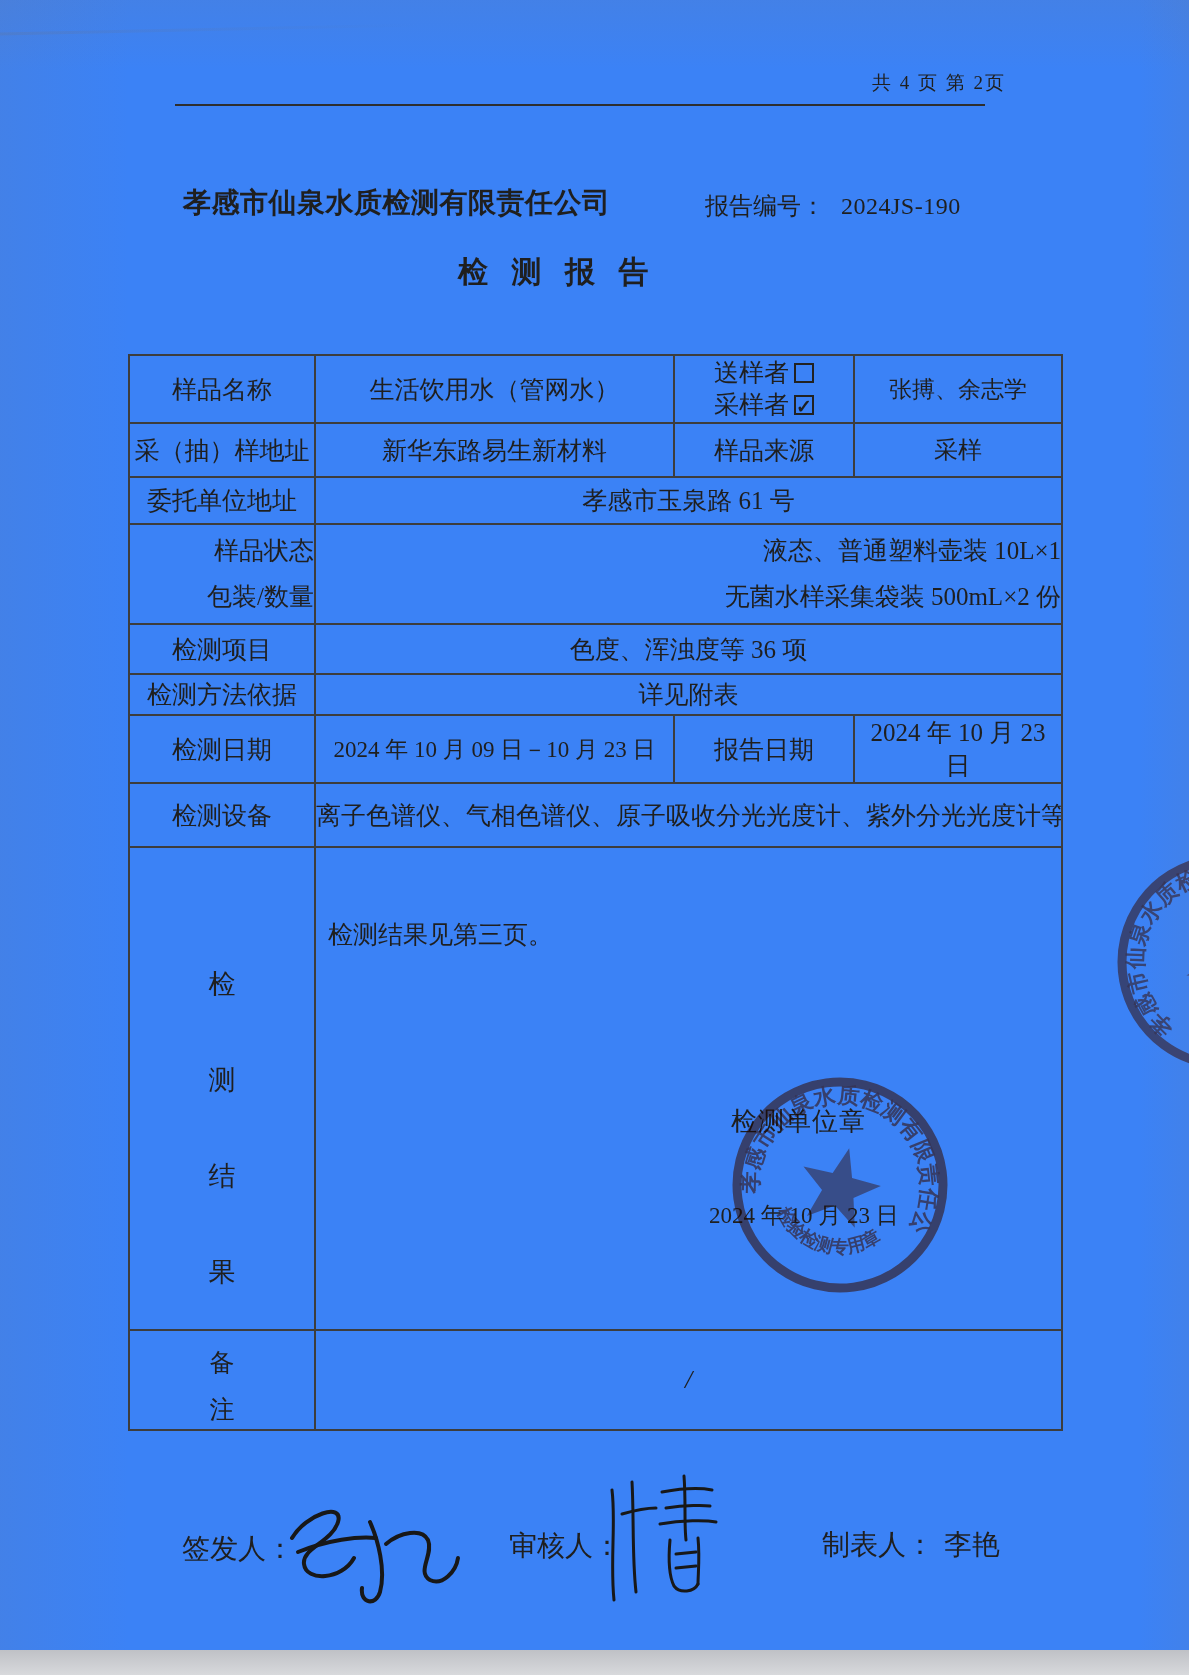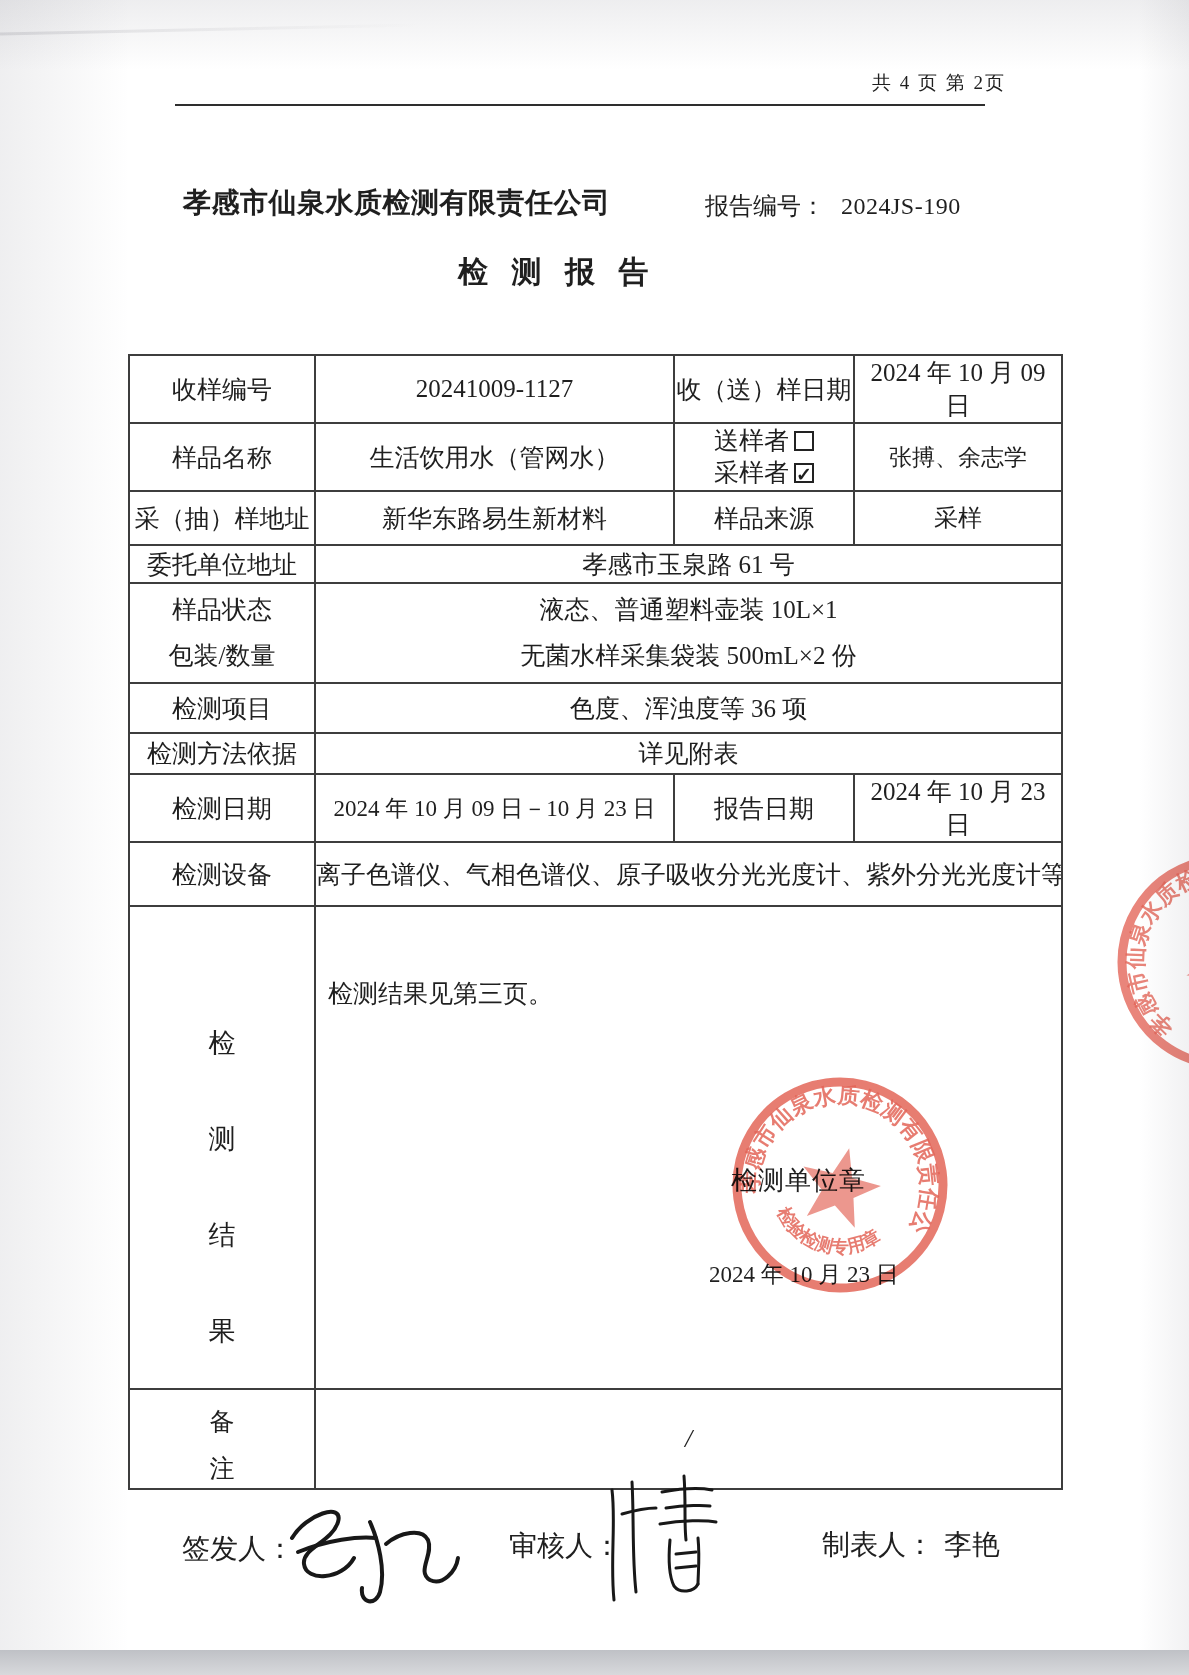--- a/index.html
+++ b/index.html
@@ -1,19 +1,19 @@
 <!DOCTYPE html>
 <html><head>
 <meta charset="utf-8">
 <style>
   html,body{margin:0;padding:0;background:#8a8a8e;}
   body{width:1189px;height:1675px;overflow:hidden;}
   .page{
     position:relative;width:1189px;height:1675px;overflow:hidden;
-    background:#ffffff;
+    background:#3b82f6;
     font-family:"Liberation Serif","DejaVu Serif",serif;
     color:#1f1f1f;
   }
   .abs{position:absolute;}
   
   .shade-top{left:0;top:0;width:100%;height:70px;background:linear-gradient(180deg,rgba(120,120,132,.13),rgba(120,120,132,0));}
   .shade-left{left:0;top:0;width:130px;height:100%;background:linear-gradient(90deg,rgba(120,120,132,.12),rgba(120,120,132,0));}
   .shade-right{right:0;top:0;width:50px;height:100%;background:linear-gradient(270deg,rgba(120,120,132,.10),rgba(120,120,132,0));}
   .bottom-strip{left:0;top:1650px;width:100%;height:25px;background:linear-gradient(180deg,#bfc1c6,#d8d9dc);}
   .crease{left:0;top:28px;width:420px;height:3px;background:linear-gradient(90deg,rgba(110,110,120,.18),rgba(110,110,120,0));transform:rotate(-1.2deg);}
@@ -35,21 +35,21 @@
   }
   td.lab{font-size:25px;}
   td.lab3{font-size:24px;}
   td.val2{font-size:24px;}
   td.val4{font-size:21px;}
   td.left{text-align:left;padding:0 6px;font-size:23px;white-space:nowrap;}
   .chk{font-size:23px;margin-top:21px;}
   .chkline{line-height:32px;text-align:center;}
   .box{display:inline-block;width:16px;height:16px;border:2px solid #222;margin-left:5px;vertical-align:-2px;position:relative;}
   .box.checked::after{content:"✓";position:absolute;left:0px;top:-6px;font-size:19px;font-weight:700;}
-  .two-line div{line-height:46px;}
+  .two-line div{line-height:46px;text-align:right;}
   .vert-cell{vertical-align:top;}
   .vert-wrap{display:flex;flex-direction:column;align-items:center;}
   .result-label .vert-wrap{padding-top:78px;row-gap:60px;font-size:27px;}
   .remark-label .vert-wrap{padding-top:12px;row-gap:14px;font-size:25px;}
   .result-cell{position:relative;}
   .result-note{position:absolute;left:12px;top:70px;font-size:25px;}
   .stamp-caption{position:absolute;left:415px;top:256px;font-size:26px;letter-spacing:1px;}
   .stamp-date{position:absolute;left:393px;top:352px;font-size:23px;}
   .remark-slash{font-size:26px;font-style:italic;}
 
@@ -80,42 +80,36 @@
   <div class="abs doc-title">检 测 报 告</div>
 
   <table class="info">
     <colgroup>
         <col style="width:186px">
         <col style="width:359px">
         <col style="width:180px">
         <col style="width:208px">
       </colgroup>
     <tbody>
-        <tr style="height:52px">
-      <td class="lab">收样编号</td>
-      <td class="val2">20241009-1127</td>
-      <td class="lab3">收（送）样日期</td>
-      <td class="val4">2024 年 10 月 09 日</td>
-    </tr>
     <tr style="height:68px">
       <td class="lab">样品名称</td>
       <td class="val2">生活饮用水（管网水）</td>
       <td class="chk">
         <div class="chkline"><span>送样者</span><span class="box"></span></div>
         <div class="chkline"><span>采样者</span><span class="box checked"></span></div>
       </td>
       <td class="val4" style="font-size:23px">张搏、余志学</td>
     </tr>
     <tr style="height:54px">
       <td class="lab">采（抽）样地址</td>
       <td class="val2">新华东路易生新材料</td>
       <td class="lab3">样品来源</td>
       <td class="val4" style="font-size:24px">采样</td>
     </tr>
-    <tr style="height:38px">
+    <tr style="height:47px">
       <td class="lab">委托单位地址</td>
       <td class="val2" colspan="3">孝感市玉泉路 61 号</td>
     </tr>
     <tr style="height:100px">
       <td class="lab two-line">
         <div>样品状态</div>
         <div>包装/数量</div>
       </td>
       <td class="val2 two-line" colspan="3">
         <div>液态、普通塑料壶装 10L×1</div>

